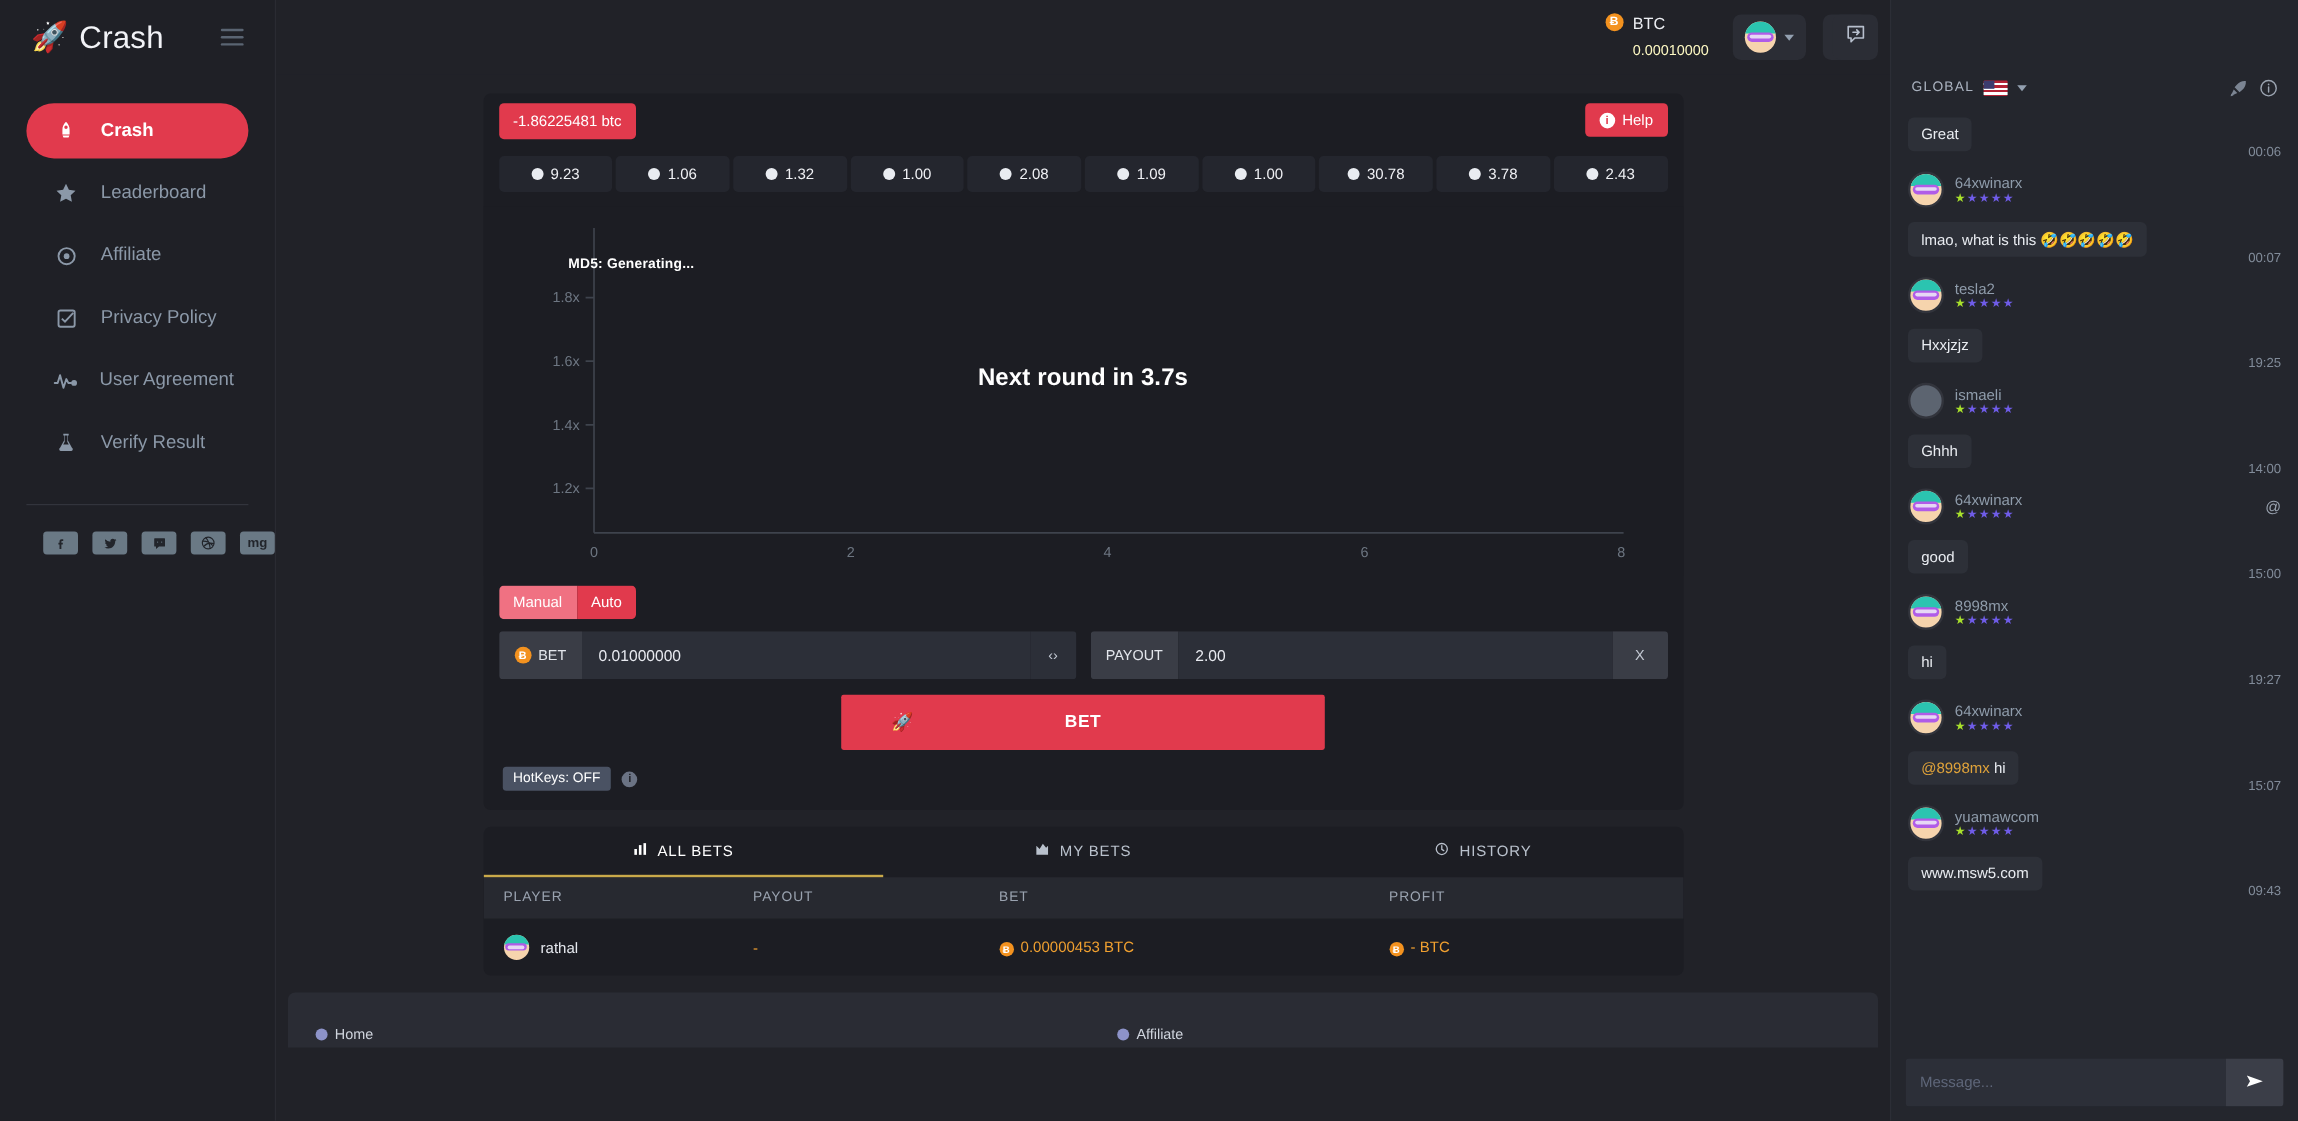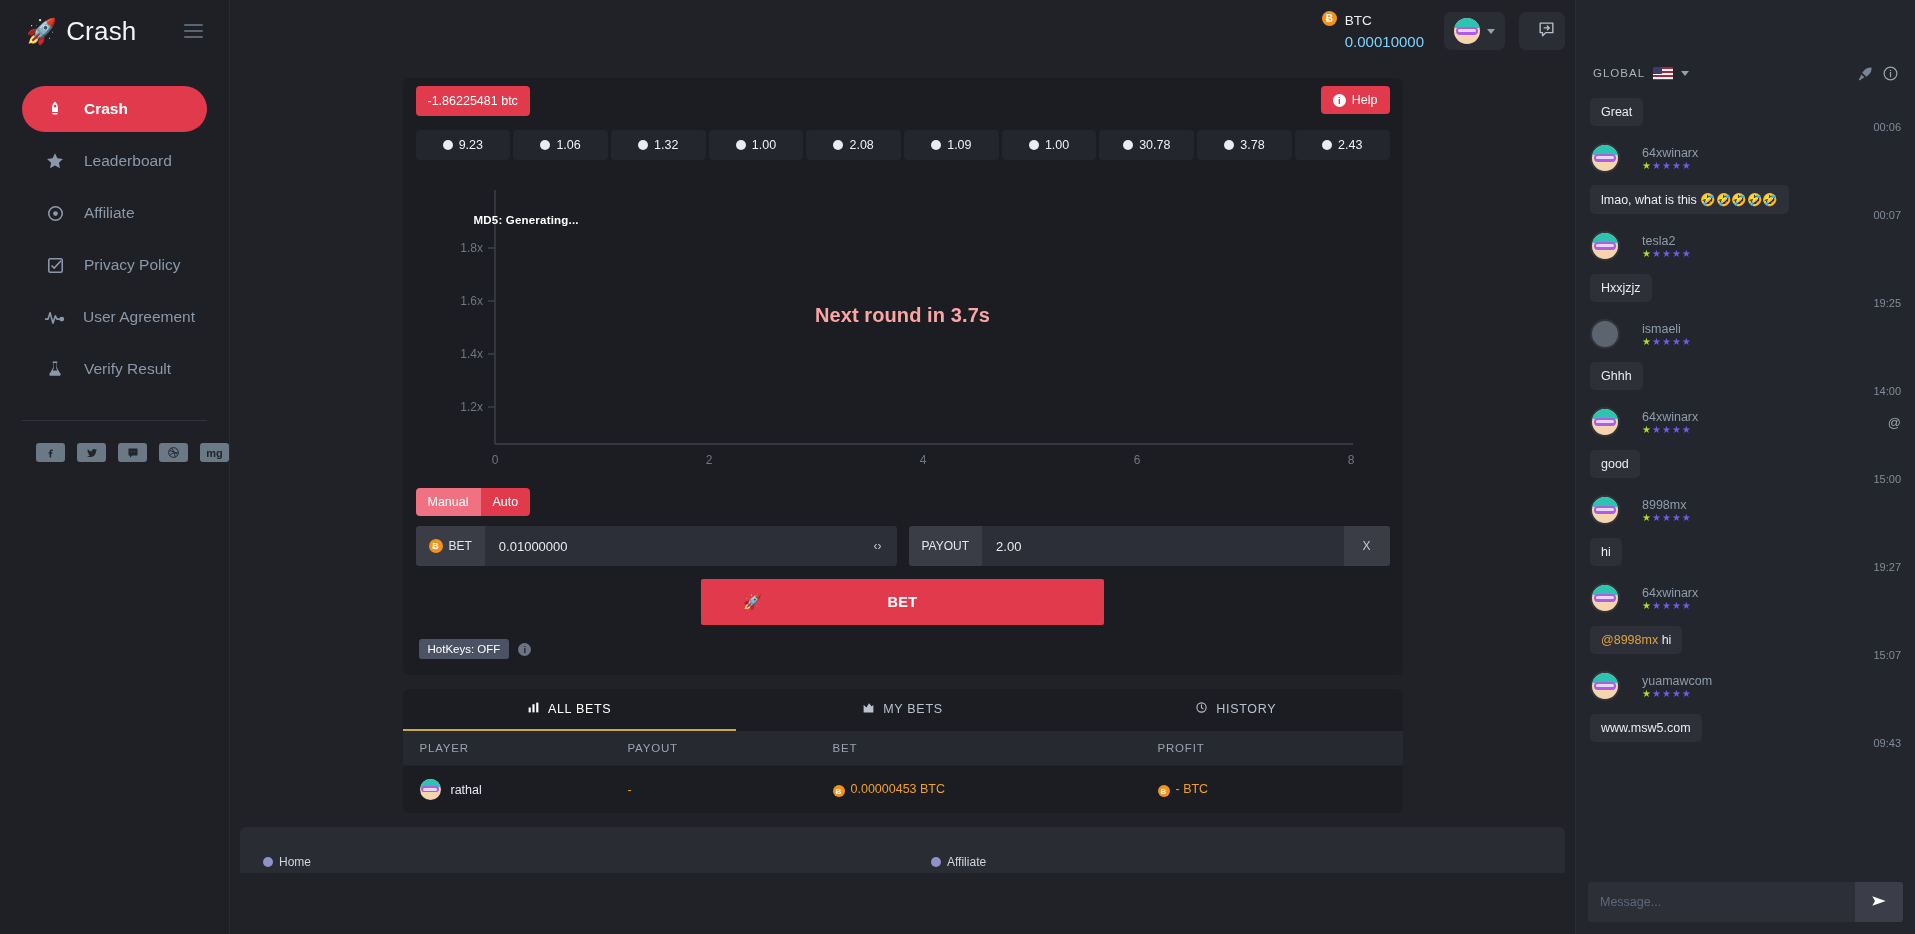--- a/index.html
+++ b/index.html
@@ -61,21 +61,21 @@
   }
   .balance { display: flex; align-items: flex-start; gap: 8px; padding-right: 6px; }
   .btc-coin {
     width: 15px; height: 15px; border-radius: 50%;
     background: #f3921f; color: #fff; font-size: 10px; font-weight: bold;
     display: flex; align-items: center; justify-content: center; margin-top: 2px;
     flex: 0 0 15px;
   }
   .balance-txt { line-height: 1.35; }
   .balance-cur { font-size: 13.5px; color: #eceef3; }
-  .balance-amt { font-size: 15px; color: #7dd3fc; }
+  .balance-amt { font-size: 12px; color: #fef9c3; }
   .pill-btn {
     height: 38px; background: #2b2d35; border-radius: 7px;
     display: flex; align-items: center; gap: 7px; padding: 0 10px; cursor: pointer;
   }
   .avatar {
     width: 26px; height: 26px; border-radius: 50%; overflow: hidden;
     background: #f6d4ad; position: relative; flex: 0 0 26px;
   }
   .avatar .hat { position: absolute; inset: 0 0 62% 0; background: #2bc4b0; border-radius: 50% 50% 0 0; }
   .avatar .mask { position: absolute; left: 8%; right: 8%; top: 34%; height: 30%; background: #b05ce8; border-radius: 7px; }
@@ -126,21 +126,21 @@
   }
 
   .chart-box { height: 308px; position: relative; background: #1c1d23; padding: 10px 30px 0 30px; }
   .chart-svg { width: 100%; height: 100%; display: block; }
   .md5 {
     position: absolute; left: 71px; top: 42px;
     font-size: 11.5px; color: #fff; font-weight: bold; letter-spacing: .2px;
   }
   .next-round {
     position: absolute; left: 0; right: 0; top: 132px;
-    text-align: center; font-size: 20px; font-weight: bold; color: #fca5a5;
+    text-align: center; font-size: 20px; font-weight: bold; color: #ffffff;
     letter-spacing: .1px;
   }
 
   .mode-row { padding: 8px 13px 0 13px; }
   .mode-tabs { display: inline-flex; border-radius: 4px; overflow: hidden; }
   .mode-tab { font-size: 12.5px; padding: 7px 12px; cursor: pointer; color: #fff; }
   .mode-tab.sel { background: #f07182; }
   .mode-tab.unsel { background: #e13a4d; }
 
   .controls { display: flex; gap: 12px; padding: 10px 13px 0 13px; }
@@ -247,21 +247,21 @@
     width: 20px; height: 13px; position: relative; overflow: hidden; border-radius: 1px;
     background: linear-gradient(#b22234 0 15.4%, #fff 15.4% 30.8%, #b22234 30.8% 46.2%,
       #fff 46.2% 61.6%, #b22234 61.6% 77%, #fff 77% 92.3%, #b22234 92.3% 100%);
   }
   .flag .canton { position: absolute; left: 0; top: 0; width: 9px; height: 7px; background: #3c3b6e; }
   .chat-head-spacer { flex: 1; }
   .chat-ic { cursor: pointer; display: flex; align-items: center; }
 
   .chat-body { flex: 1; overflow: hidden; padding: 0 14px 0 14px; }
   .msg { margin-bottom: 10px; }
-  .msg-user { display: flex; align-items: center; gap: 22px; margin-bottom: 5px; position: relative; }
+  .msg-user { display: flex; align-items: center; gap: 9px; margin-bottom: 5px; position: relative; }
   .msg-avatar { width: 30px; height: 30px; flex: 0 0 30px; border-radius: 50%; border: 2px solid #32343c; }
   .u-meta { display: flex; flex-direction: column; gap: 1px; }
   .u-name { font-size: 12.5px; color: #8f9cab; }
   .stars { font-size: 10px; letter-spacing: 1px; color: #6f5ce8; line-height: 1; }
   .stars .s1 { color: #a8e02c; }
   .at-mark { position: absolute; right: 0; font-size: 13px; color: #9aa3b0; }
   .msg-line { display: flex; align-items: center; text-align: right; }
   .bubble {
     background: #2d3038; border-radius: 5px; padding: 7px 11px;
     font-size: 12.5px; color: #e9ecf1; max-width: 250px; word-break: break-word;

